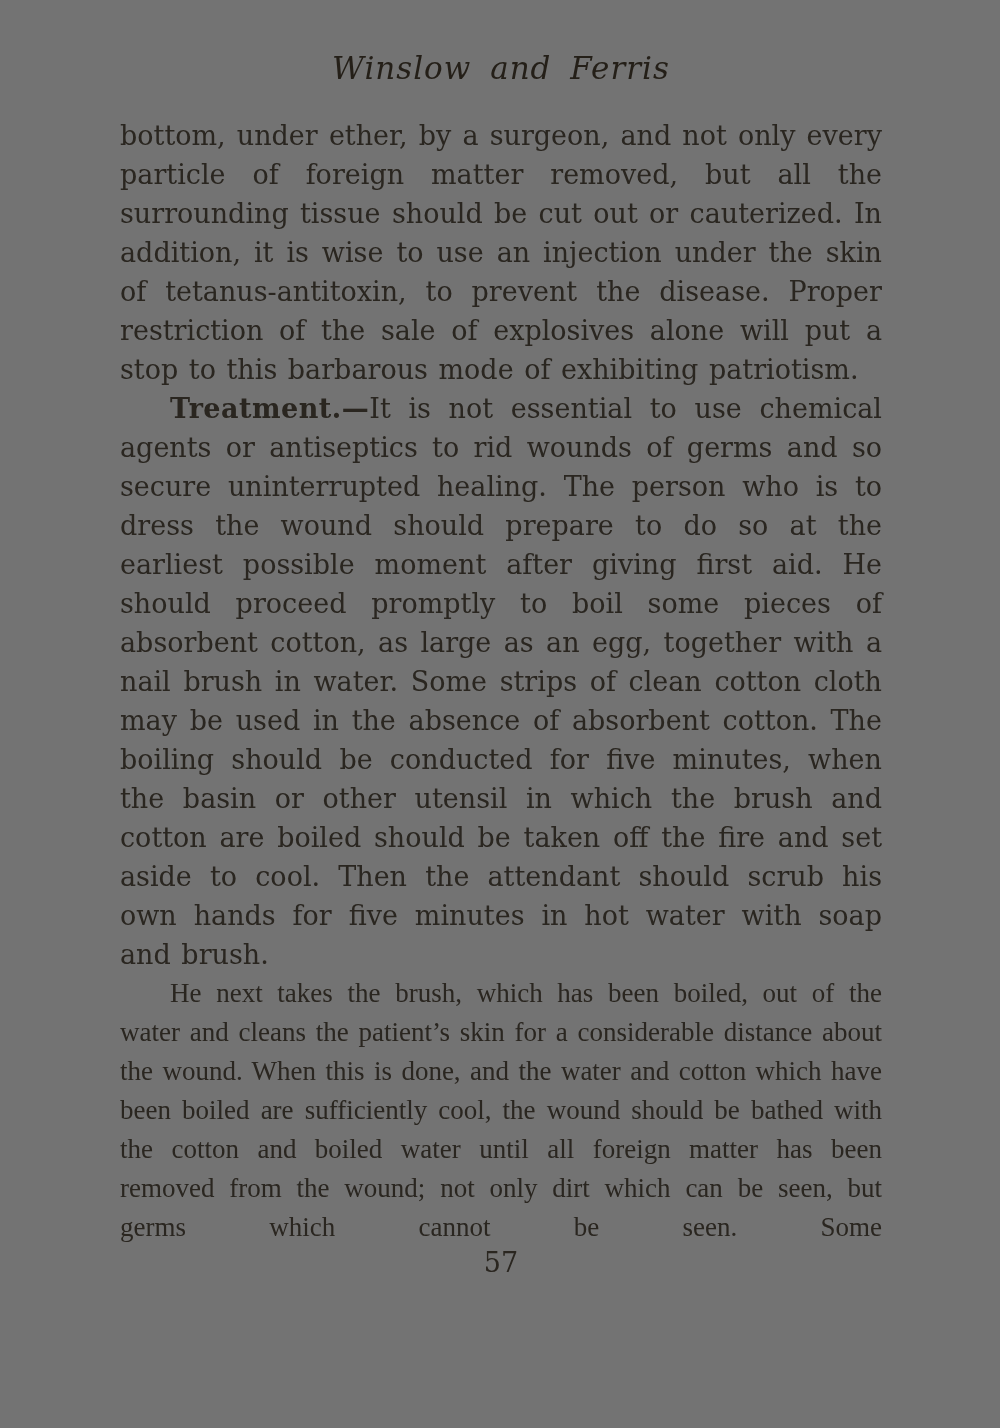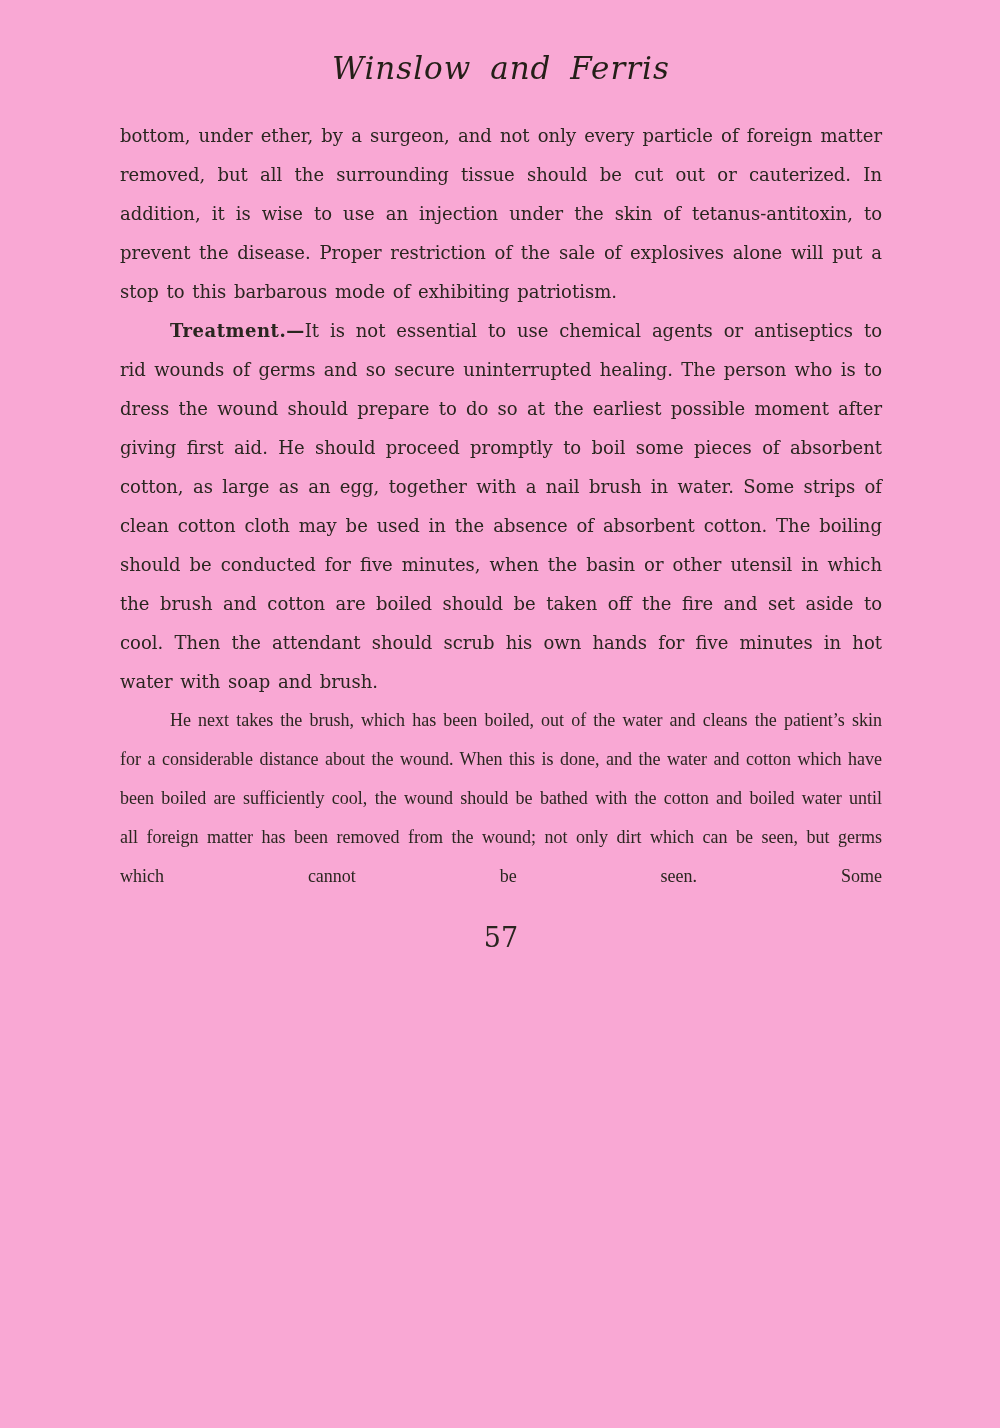--- a/index.html
+++ b/index.html
@@ -6,58 +6,57 @@
     margin: 0;
     padding: 0;
     background: #f6f1e2;
   }
   .scan-page {
     position: relative;
     width: 1000px;
     height: 1428px;
     margin: 0 auto;
     box-sizing: border-box;
-    background: #f9a8d4;
+    background: #737373;
     color: #2a2620;
     font-family: "DejaVu Serif", "Liberation Serif", serif;
     padding: 50px 118px 0 120px;
     overflow: hidden;
   }
   .running-head {
     text-align: center;
     font-style: italic;
     font-size: 31px;
     letter-spacing: 1px;
     word-spacing: 8px;
     margin: 0 0 30px 0;
     color: #241f18;
   }
   .body-text p.para {
     margin: 0;
-    font-size: 18px;
+    font-size: 27px;
     line-height: 39px;
     text-align: justify;
     word-spacing: 2px;
     color: #2a2620;
   }
   .body-text p.para.indent {
     text-indent: 50px;
   }
   .body-text p.para.fill-last {
     text-align-last: justify;
     font-family: Liberation Serif, serif;
   }
   .para .lead {
     font-weight: bold;
     letter-spacing: 0.5px;
   }
   .page-number {
     text-align: center;
     font-size: 27px;
-    margin-top: 26px;
     color: #2a2620;
   }
 </style>
 </head>
 <body>
 
 <div class="scan-page">
 
   <div class="running-head">Winslow and Ferris</div>
 

